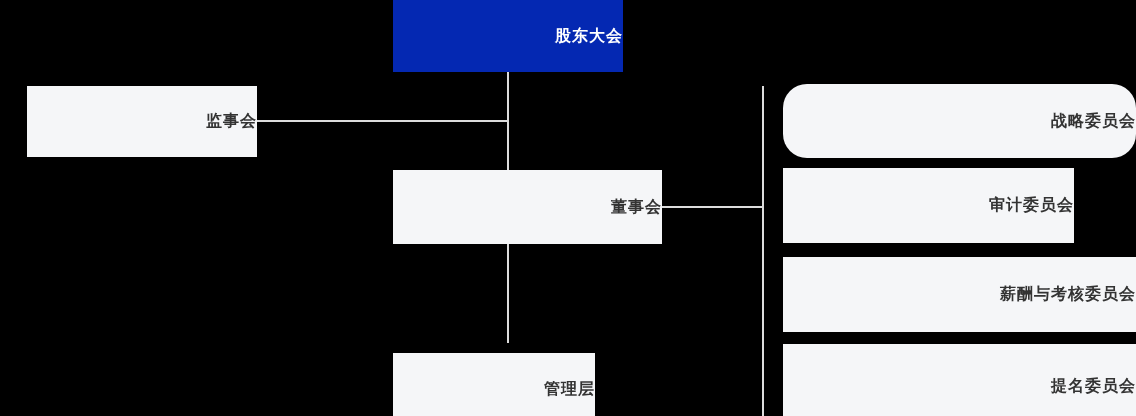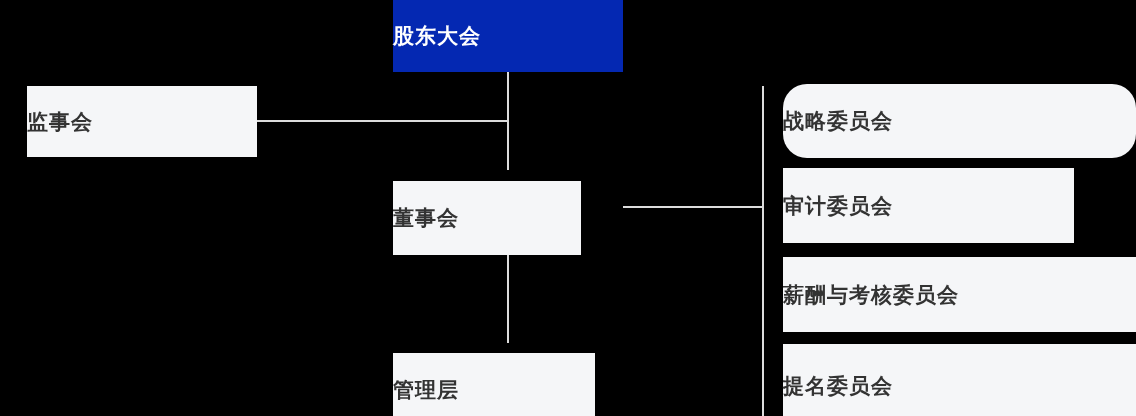--- a/index.html
+++ b/index.html
@@ -19,40 +19,40 @@
     position:relative;
     width:1136px;
     height:416px;
     background:var(--background);
     overflow:hidden;
   }
   .node{
     position:absolute;
     display:flex;
     align-items:center;
-    justify-content:flex-start;
+    justify-content:flex-end;
     background:var(--box_bg);
     color:var(--box_text);
-    font-size:21px;
+    font-size:16px;
     font-weight:700;
     letter-spacing:1px;
     text-align:center;
   }
   .node.root{
     background:var(--primary);
     color:var(--primary_text);
   }
   .connector{
     position:absolute;
     background:var(--connector);
   }
   
   .n-shareholders{left:393px;top:0;width:230px;height:72px;}
   .n-supervisory {left:0;top:86px;width:230px;height:71px;margin-left:27px;}
-  .n-board       {left:393px;top:170px;width:188px;height:74px;margin-top:11px;}
+  .n-board       {left:393px;top:170px;width:269px;height:74px;}
   .n-management  {left:393px;top:353px;width:202px;height:73px;}
   .n-strategy    {left:783px;top:84px;width:353px;height:74px;border-radius:24px;}
   .n-audit       {left:783px;top:168px;width:291px;height:75px;}
   .n-remuneration{left:783px;top:257px;width:353px;height:75px;}
   .n-nomination  {left:783px;top:344px;width:353px;height:84px;}
   .c-v-top   {left:507px;top:72px;width:2px;height:98px;}
   .c-v-bottom{left:507px;top:244px;width:2px;height:99px;}
   .c-h-supervisory{left:230px;top:120px;width:277px;height:2px;}
   .c-h-board {left:623px;top:206px;width:139px;height:2px;}
   .c-v-trunk {left:762px;top:86px;width:2px;height:330px;}

